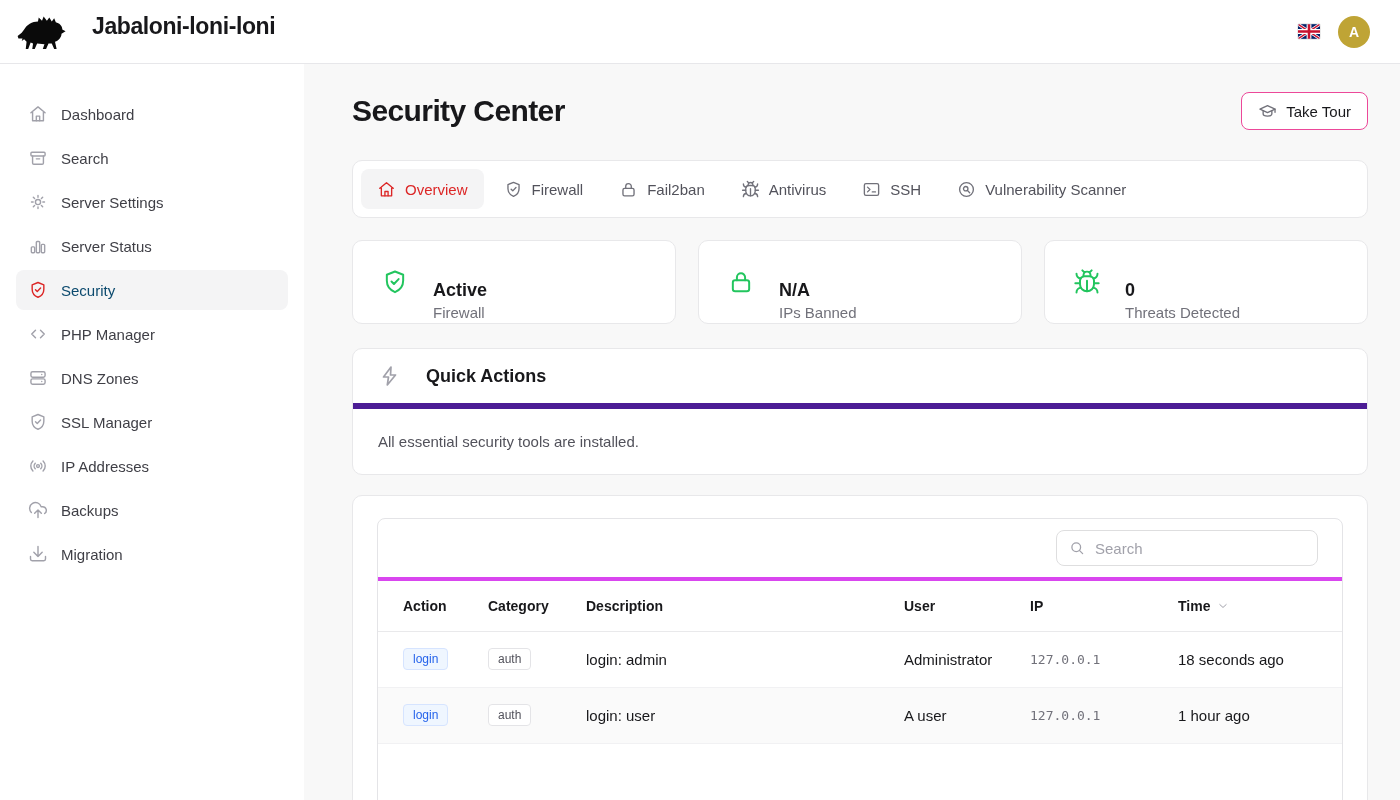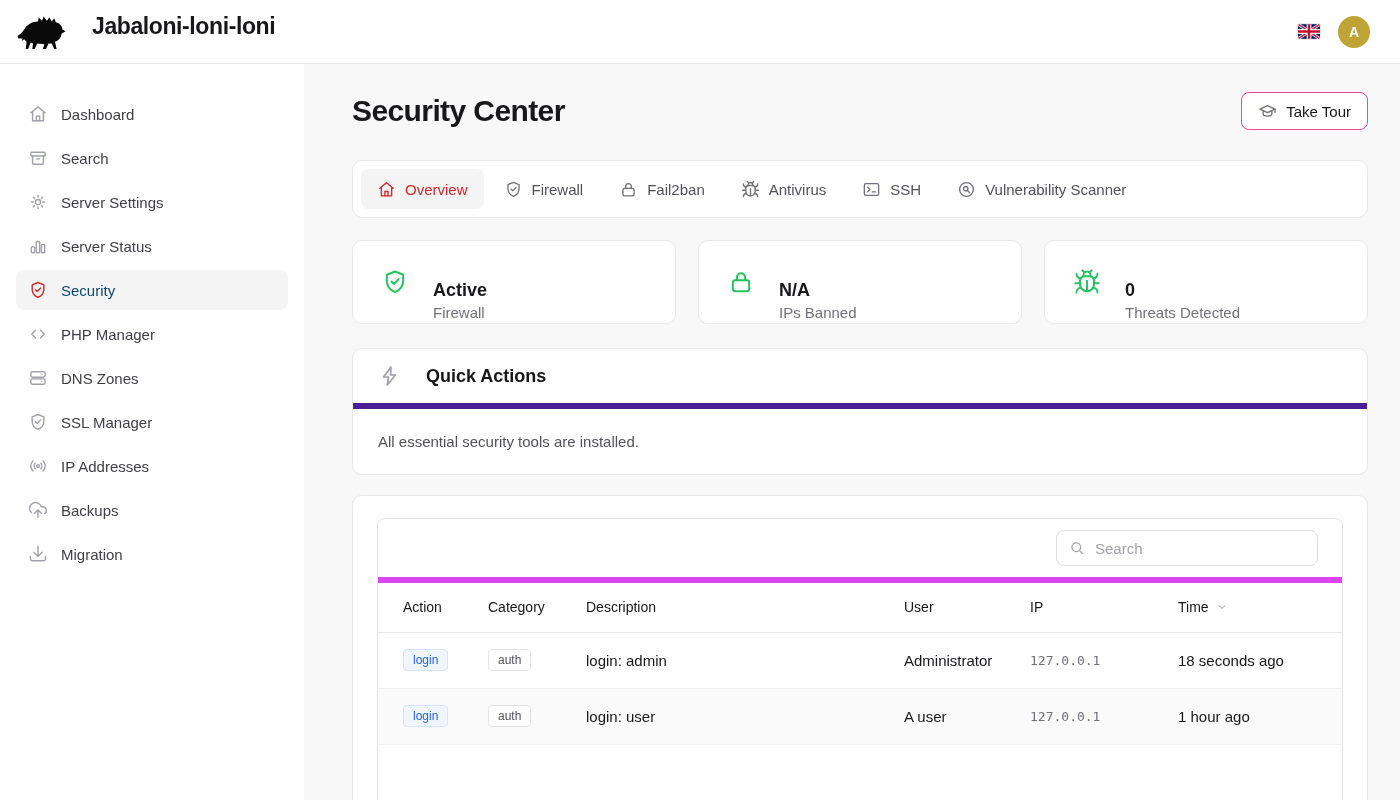--- a/index.html
+++ b/index.html
@@ -60,21 +60,21 @@
 
   
   .table-box { border:1px solid #e4e4e7; border-radius:8px; overflow:hidden; }
   .search-row { display:flex; justify-content:flex-end; padding:11px 24px; }
   .search-wrap { position:relative; width:262px; }
   .search-wrap .icon { position:absolute; left:12px; top:9px; width:18px; height:18px; color:#a1a1aa; }
   .search-input { width:100%; height:36px; border:1px solid #dededf; border-radius:8px; padding:0 12px 0 38px; font-size:15px; color:#6d28d9; font-family:inherit; outline:none; background:#fff; }
   .search-input::placeholder { color:#a1a1aa; }
 
   table { width:100%; border-collapse:collapse; table-layout:fixed; }
-  thead th { text-align:left; font-size:14px; font-weight:400; color:#18181b; height:52px; border-top:6px solid #d946ef; border-bottom:1px solid #e9e9eb; padding:0 8px 0 0; cursor:pointer; }
+  thead th { text-align:left; font-size:14px; font-weight:700; color:#18181b; height:52px; border-top:4px solid #d946ef; border-bottom:1px solid #e9e9eb; padding:0 8px 0 0; cursor:pointer; }
   th.first, td.first { padding-left:25px; }
   th .sort { display:inline-block; width:14px; height:14px; vertical-align:-2px; margin-left:6px; color:#a1a1aa; }
   tbody td { height:56px; font-size:15px; color:#18181b; padding:0 8px 0 0; border-top:1px solid #f1f1f3; }
   tbody tr:first-child td { border-top:none; }
   tbody tr:nth-child(even) { background:#fafafa; }
   .badge { display:inline-block; font-size:12px; line-height:1; padding:4px 9px; border-radius:4px; }
   .badge-blue { color:#2563eb; background:#eff6ff; border:1px solid #d6e4ff; }
   .badge-gray { color:#52525b; background:#fff; border:1px solid #e4e4e7; }
   .mono { font-family:"DejaVu Sans Mono","Liberation Mono",monospace; font-size:13px; color:#71717a; }
   .row-stub { height:80px; border-top:1px solid #f1f1f3; background:#fff; }

